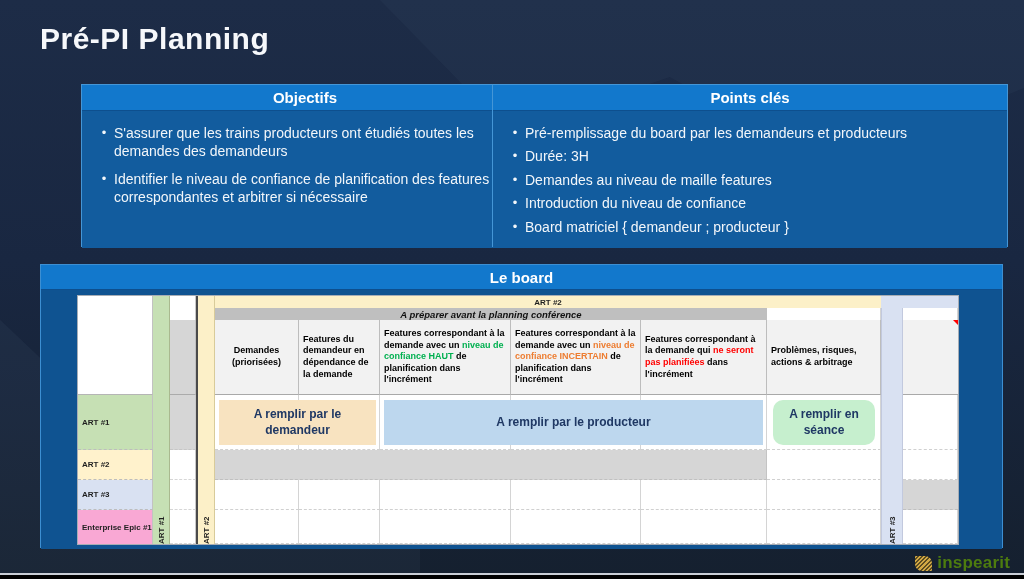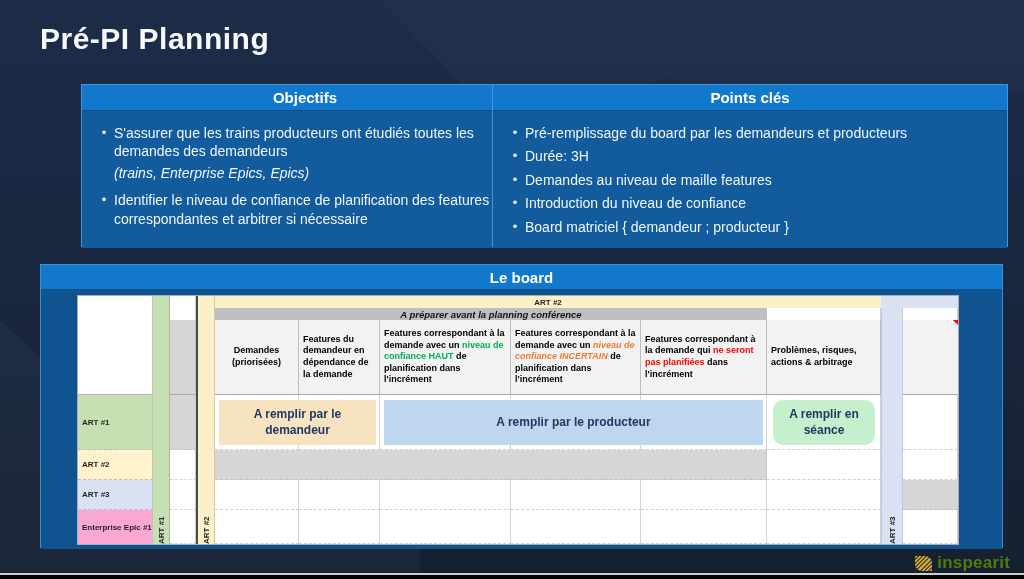--- a/index.html
+++ b/index.html
@@ -70,21 +70,21 @@
   .band-art3{grid-column:11/13;grid-row:1;background:#d9e1f2;}
   .prep{grid-column:5/10;grid-row:2;background:#bfbfbf;display:flex;align-items:center;justify-content:center;
     font-size:9.5px;font-weight:bold;font-style:italic;color:#111;}
   .r1w{background:#fff;grid-row:2;border-right:1px solid #d4d4d4;}
 
   .hcell{grid-row:3;background:#f2f2f2;border-right:1px solid #bdbdbd;border-bottom:1px solid #a9a9a9;
     padding:2px 4px;font-size:9px;font-weight:bold;color:#000;line-height:1.28;
     display:flex;flex-direction:column;justify-content:center;}
   .hcenter{text-align:center;}
   .hl-green{color:#00b050;}
-  .hl-orange{color:#ed7d31;font-style:italic;}
+  .hl-orange{color:#ed7d31;}
   .hl-red{color:#ff0000;}
   .h-art3{grid-column:12;grid-row:3;background:#f2f2f2;border-bottom:1px solid #a9a9a9;position:relative;}
   .red-corner{position:absolute;top:0;right:0;width:0;height:0;border-left:5px solid transparent;border-top:5px solid #ff0000;}
 
   .w{background:#fff;border-right:1px solid #d4d4d4;border-bottom:1px dashed #d0d0d0;}
   .blocked-band{grid-column:5/10;grid-row:5;background:#d6d6d6;border-right:1px solid #c4c4c4;border-bottom:1px dashed #c0c0c0;}
   .blocked-art3{grid-column:12;grid-row:6;background:#d6d6d6;border-bottom:1px dashed #c0c0c0;}
 
   .overlay{display:flex;align-items:center;justify-content:center;text-align:center;
     font-weight:bold;font-size:12px;color:#1f3864;z-index:2;line-height:1.3;}
@@ -111,21 +111,20 @@
 
 <div class="panel" id="objectifs">
   <div class="panel-header">
     <span>Objectifs</span>
   </div>
   <div class="panel-body">
     <div class="bullet-row">
       <span class="bullet-dot">•</span>
       <span class="bullet-text">S'assurer que les trains producteurs ont étudiés toutes les demandes des demandeurs</span>
     </div>
-    <div class="bullet-note">(trains, Enterprise Epics, Epics)</div>
     <div class="bullet-row b2">
       <span class="bullet-dot">•</span>
       <span class="bullet-text">Identifier le niveau de confiance de planification des features correspondantes et arbitrer si nécessaire</span>
     </div>
   </div>
 </div>
 
 <div class="panel" id="points-cles">
   <div class="panel-header">
     <span>Points clés</span>

